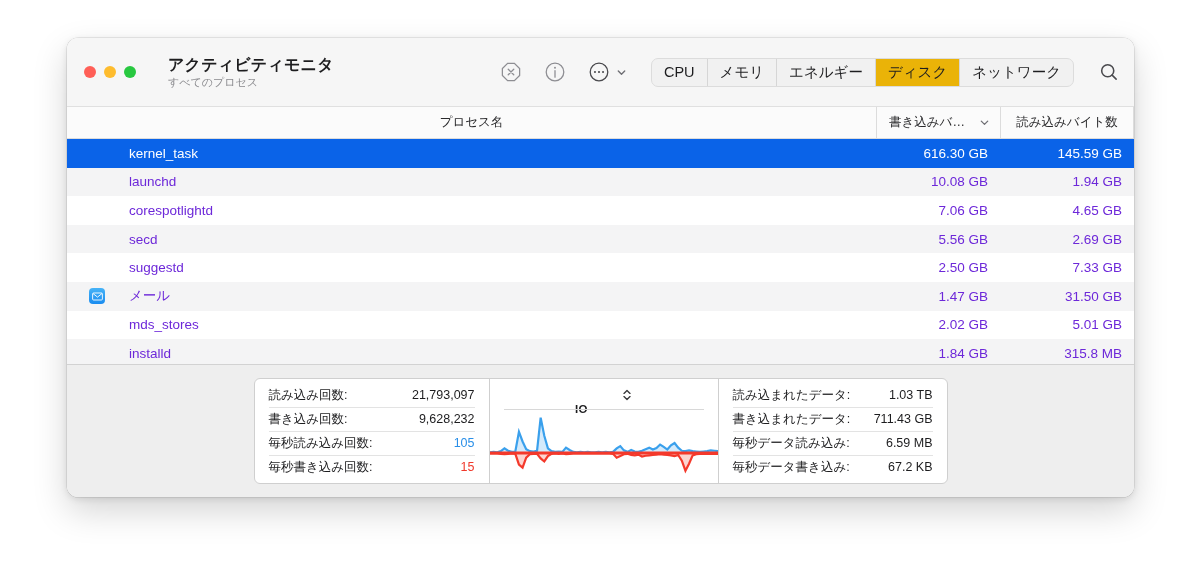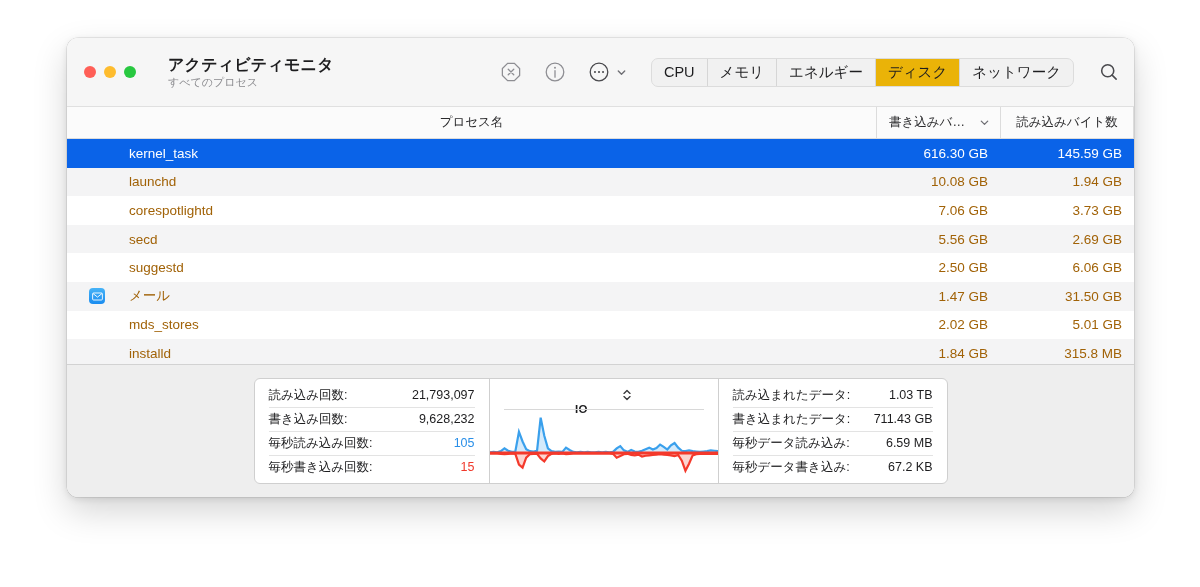--- a/index.html
+++ b/index.html
@@ -108,21 +108,21 @@
   .table-wrap {
     flex: 1 1 auto;
     overflow: hidden;
     position: relative;
     background: #ffffff;
   }
   .row {
     height: 28.6px;
     display: flex; align-items: center;
     font-size: 13.5px;
-    color: #a16207;
+    color: #6d28d9;
   }
   .row.odd  { background: #ffffff; }
   .row.even { background: #f4f4f5; }
   .row.selected { background: #0a63e8; color: #ffffff; }
 
   .cell-icon {
     width: 46px; display: flex; align-items: center; justify-content: flex-end;
     padding-right: 8px; flex: 0 0 auto;
   }
   .app-icon {
@@ -280,35 +280,35 @@
       <div class="cell-icon"></div>
       <div class="cell-name">launchd</div>
       <div class="cell-w">10.08 GB</div>
       <div class="cell-r">1.94 GB</div>
     </div>
 
     <div class="row odd">
       <div class="cell-icon"></div>
       <div class="cell-name">corespotlightd</div>
       <div class="cell-w">7.06 GB</div>
-      <div class="cell-r">3.73 GB</div>
+      <div class="cell-r">4.65 GB</div>
     </div>
 
     <div class="row even">
       <div class="cell-icon"></div>
       <div class="cell-name">secd</div>
       <div class="cell-w">5.56 GB</div>
       <div class="cell-r">2.69 GB</div>
     </div>
 
     <div class="row odd">
       <div class="cell-icon"></div>
       <div class="cell-name">suggestd</div>
       <div class="cell-w">2.50 GB</div>
-      <div class="cell-r">6.06 GB</div>
+      <div class="cell-r">7.33 GB</div>
     </div>
 
     <div class="row even">
       <div class="cell-icon">
         <span class="app-icon">
           <svg viewBox="0 0 16 12" fill="none" stroke="#ffffff" stroke-width="1.3" stroke-linejoin="round">
             <rect x="0.9" y="0.9" width="14.2" height="10.2" rx="1.4"></rect>
             <path d="M1.4 1.6L8 6.9l6.6-5.3"></path>
           </svg>
         </span>

